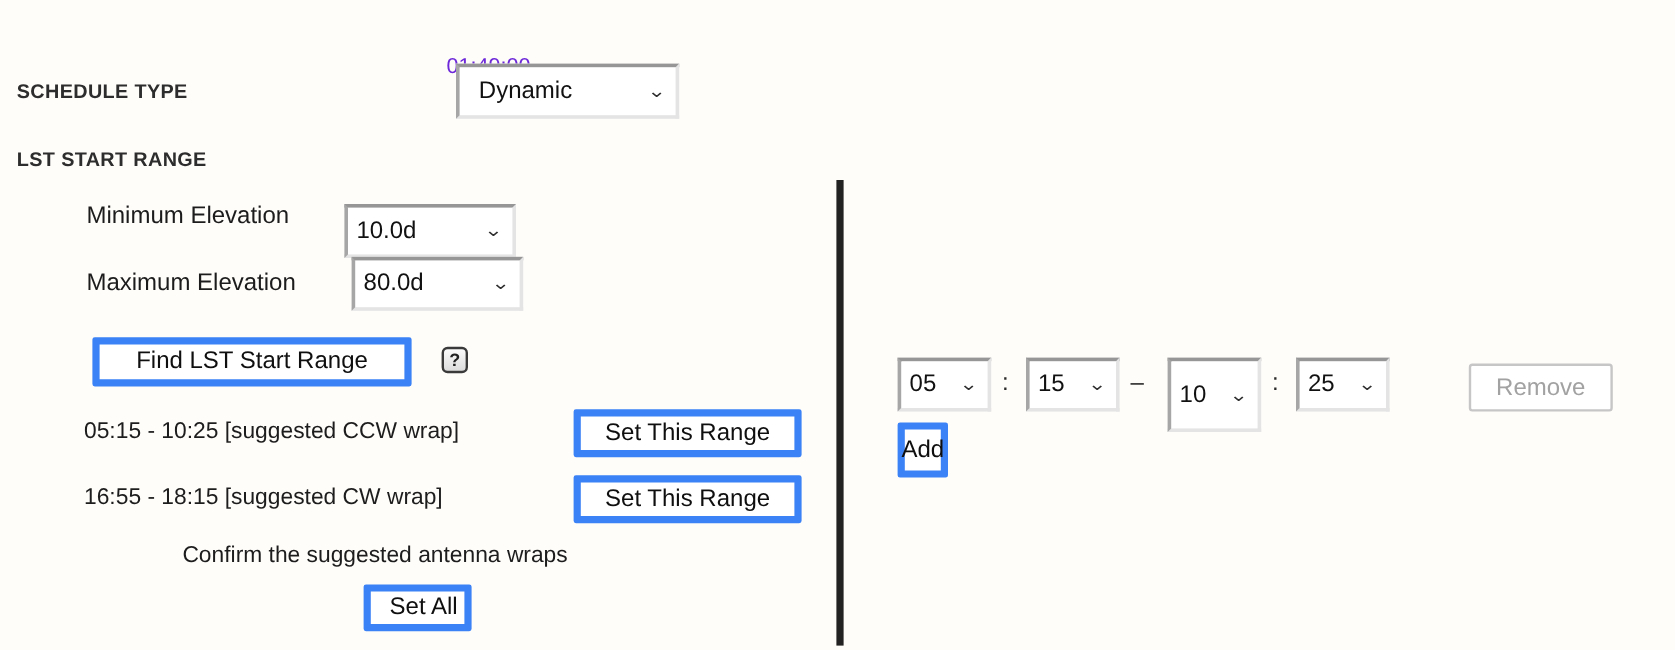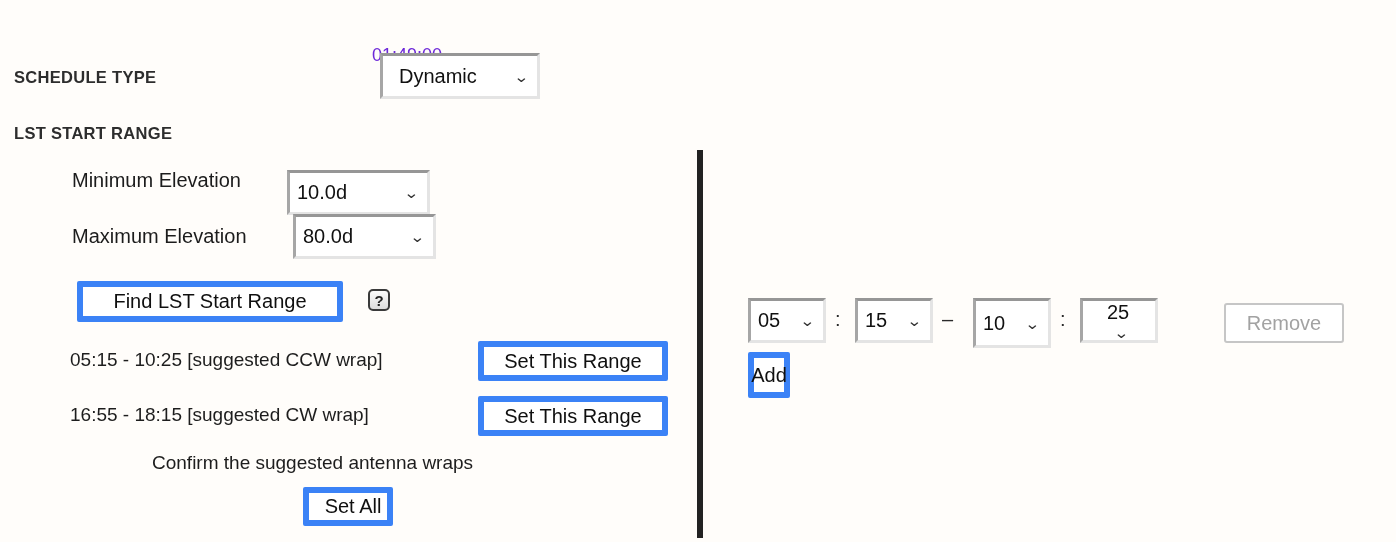--- a/index.html
+++ b/index.html
@@ -72,21 +72,21 @@
   }
 </style>
 </head>
 <body>
 
 <div id="app">
 
   <span class="abs value-text" style="left:372px;top:13px;">01:49:00</span>
 
   <span class="abs hdr-label" style="left:14px;top:68px;">SCHEDULE TYPE</span>
-  <div class="abs sel" style="left:380px;top:53px;width:160px;height:46px;padding-left:16px;">
+  <div class="abs sel" style="left:380px;top:53px;width:186px;height:46px;padding-left:16px;">
     <span>Dynamic</span>
     <span class="chev">⌄</span>
   </div>
 
   <span class="abs hdr-label" style="left:14px;top:124px;">LST START RANGE</span>
 
   <span class="abs plain-label" style="left:72px;top:169px;">Minimum Elevation</span>
   <div class="abs sel" style="left:287px;top:158px;width:143px;height:45px;margin-top:12px;">
     <span>10.0d</span>
     <span class="chev">⌄</span>
@@ -115,26 +115,26 @@
   <div class="abs sel" style="left:748px;top:298px;width:78px;height:45px;">
     <span>05</span>
     <span class="chev">⌄</span>
   </div>
   <span class="abs sep" style="left:835px;top:308px;">:</span>
   <div class="abs sel" style="left:855px;top:298px;width:78px;height:45px;">
     <span>15</span>
     <span class="chev">⌄</span>
   </div>
   <span class="abs sep" style="left:942px;top:308px;">–</span>
-  <div class="abs sel" style="left:973px;top:298px;width:78px;height:50px;">
+  <div class="abs sel" style="left:973px;top:298px;width:78px;height:62px;">
     <span>10</span>
     <span class="chev">⌄</span>
   </div>
   <span class="abs sep" style="left:1060px;top:308px;">:</span>
-  <div class="abs sel" style="left:1080px;top:298px;width:78px;height:45px;flex-direction:column;">
+  <div class="abs sel" style="left:1080px;top:298px;width:78px;height:45px;">
     <span>25</span>
     <span class="chev">⌄</span>
   </div>
 
   <button class="abs btn btn-disabled" style="left:1224px;top:303px;width:120px;height:40px;">Remove</button>
 
   <button class="abs btn" style="left:748px;top:352px;width:42px;height:46px;">Add</button>
 
 </div>
 

